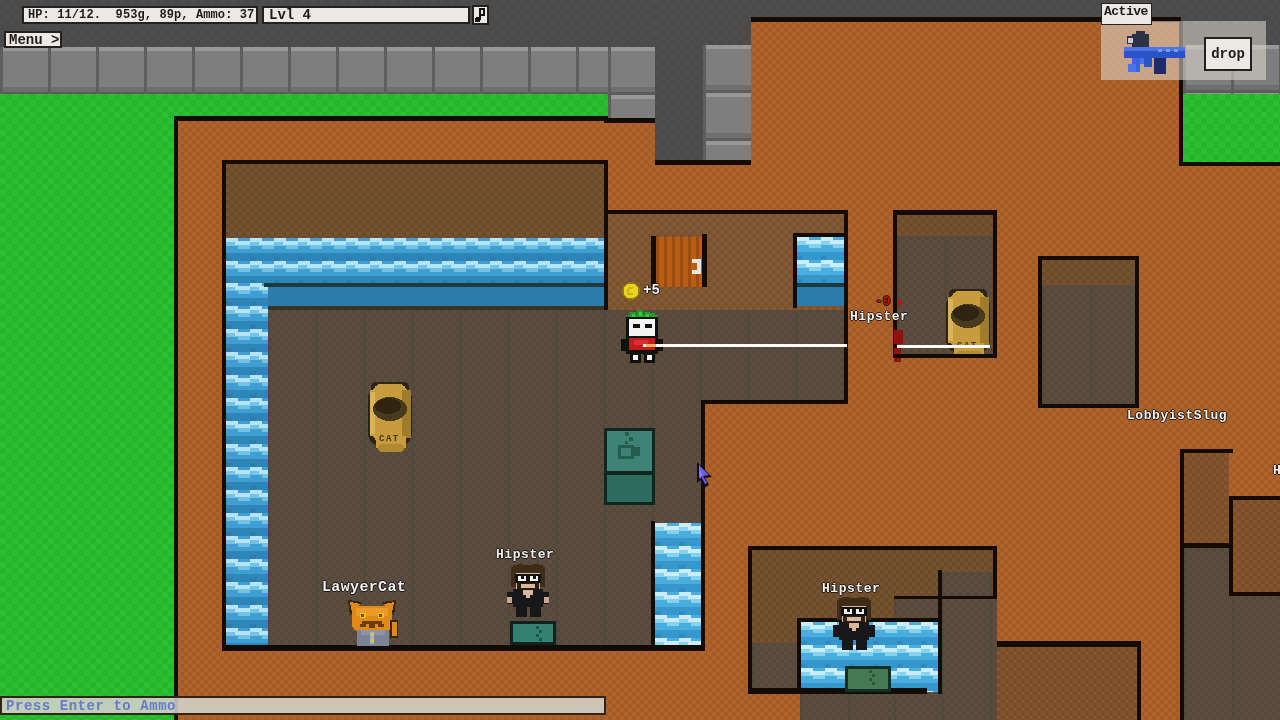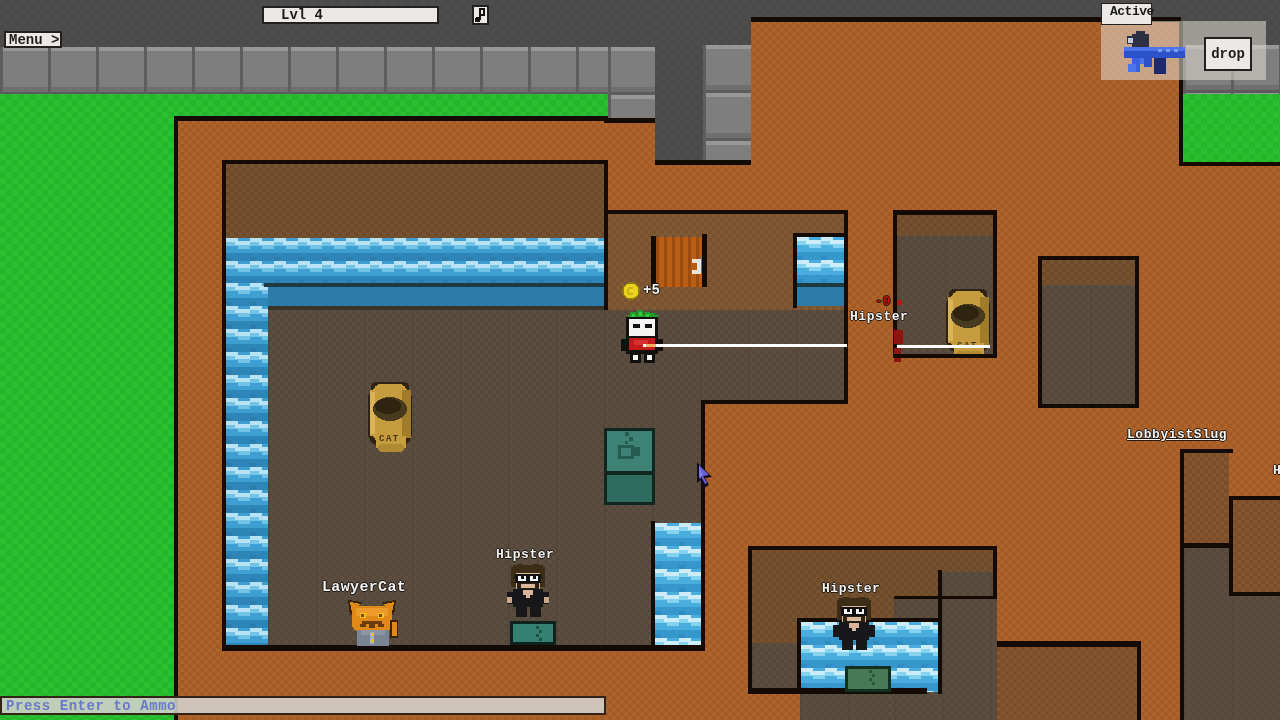--- a/index.html
+++ b/index.html
@@ -368,40 +368,41 @@
 <svg class="abs" style="left:693px;top:459px;" width="24" height="32" viewBox="0 0 24 32">
  <polygon points="4,3 19,18 12,19 16,26 11,29 7,21 4,24" fill="#120c20"></polygon>
  <polygon points="6,6 16,16 10,17 14,24 12,25 8,17 6,20" fill="#6a62dd"></polygon>
  <polygon points="6,6 7,20 9,16" fill="#8a84ec"></polygon>
 </svg>
 
 <div class="lbl" style="left:496px;top:548px;letter-spacing:0.55px;">Hipster</div>
 <div class="lbl" style="left:850px;top:310px;letter-spacing:0.55px;">Hipster</div>
 <div class="lbl" style="left:822px;top:582px;letter-spacing:0.55px;">Hipster</div>
 <div class="lbl" style="left:322px;top:581px;font-size:15px;letter-spacing:0.35px;">LawyerCat</div>
-<div class="lbl" style="left:1127px;top:428px;letter-spacing:0.55px;text-decoration:underline;">LobbyistSlug</div>
+<div class="lbl" style="left:1127px;top:409px;letter-spacing:0.55px;">LobbyistSlug</div>
 <div class="lbl" style="left:1273px;top:464px;">H</div>
 <div class="lbl" style="left:875px;top:295px;color:#c41410;font-size:13px;">-9</div>
 
-<div class="hudbox" style="left:262px;top:6px;width:177px;height:18px;box-sizing:border-box;padding:0 17px;font-size:14px;line-height:15px;">Lvl 4</div>
+<div class="hudbox" style="left:22px;top:6px;width:236px;height:18px;box-sizing:border-box;padding:0 4px;font-size:12px;letter-spacing:0.1px;line-height:15px;">HP: 11/12.  953g, 89p, Ammo: 37</div>
+<div class="hudbox" style="left:262px;top:6px;width:208px;height:18px;box-sizing:border-box;padding:0 5px;font-size:14px;line-height:15px;">Lvl 4</div>
 <div class="hudbox" style="left:472px;top:5px;width:17px;height:20px;box-sizing:border-box;padding:0;"></div>
     <svg class="abs" style="left:472px;top:5px;" width="17" height="20" viewBox="0 0 17 20" shape-rendering="crispEdges">
       <g fill="#111">
         <rect x="7" y="3" width="2" height="12"></rect>
         <rect x="9" y="3" width="4" height="2"></rect>
         <rect x="11" y="5" width="2" height="6"></rect>
         <rect x="9" y="9" width="2" height="2"></rect>
         <rect x="3" y="13" width="5" height="4"></rect>
         <rect x="4" y="12" width="4" height="1"></rect>
       </g>
     </svg>
 <div class="hudbox" style="left:4px;top:31px;width:58px;height:17px;box-sizing:border-box;padding:0 3px;font-size:14px;line-height:14px;">Menu &gt;</div>
 
 <div class="abs" style="left:1101px;top:21px;width:165px;height:59px;background:rgba(225,220,214,0.55);"></div>
-<div class="hudbox" style="left:1101px;top:3px;width:51px;height:22px;box-sizing:border-box;padding:0 8px;border-width:1px;letter-spacing:-0.5px;text-align:center;">Active</div>
+<div class="hudbox" style="left:1101px;top:3px;width:51px;height:22px;box-sizing:border-box;padding:0 2px;border-width:1px;letter-spacing:-0.5px;">Active</div>
 <div class="hudbox" style="left:1204px;top:37px;width:48px;height:34px;box-sizing:border-box;text-align:center;font-size:14px;line-height:30px;">drop</div>
 
 <svg class="abs" style="left:1118px;top:30px;" width="70" height="46" viewBox="0 0 70 46" shape-rendering="crispEdges">
  <rect x="14" y="4" width="17" height="13" fill="#2e3044"></rect>
  <rect x="18" y="1" width="9" height="5" fill="#2e3044"></rect>
  <rect x="9" y="6" width="7" height="8" fill="#2e3044"></rect>
  <rect x="10" y="8" width="5" height="5" fill="#c8ccd8"></rect>
  <rect x="6" y="17" width="61" height="11" fill="#2c52c8"></rect>
  <rect x="6" y="17" width="61" height="4" fill="#4a74e8"></rect>
  <rect x="40" y="19" width="4" height="3" fill="#7a9cf0"></rect>

